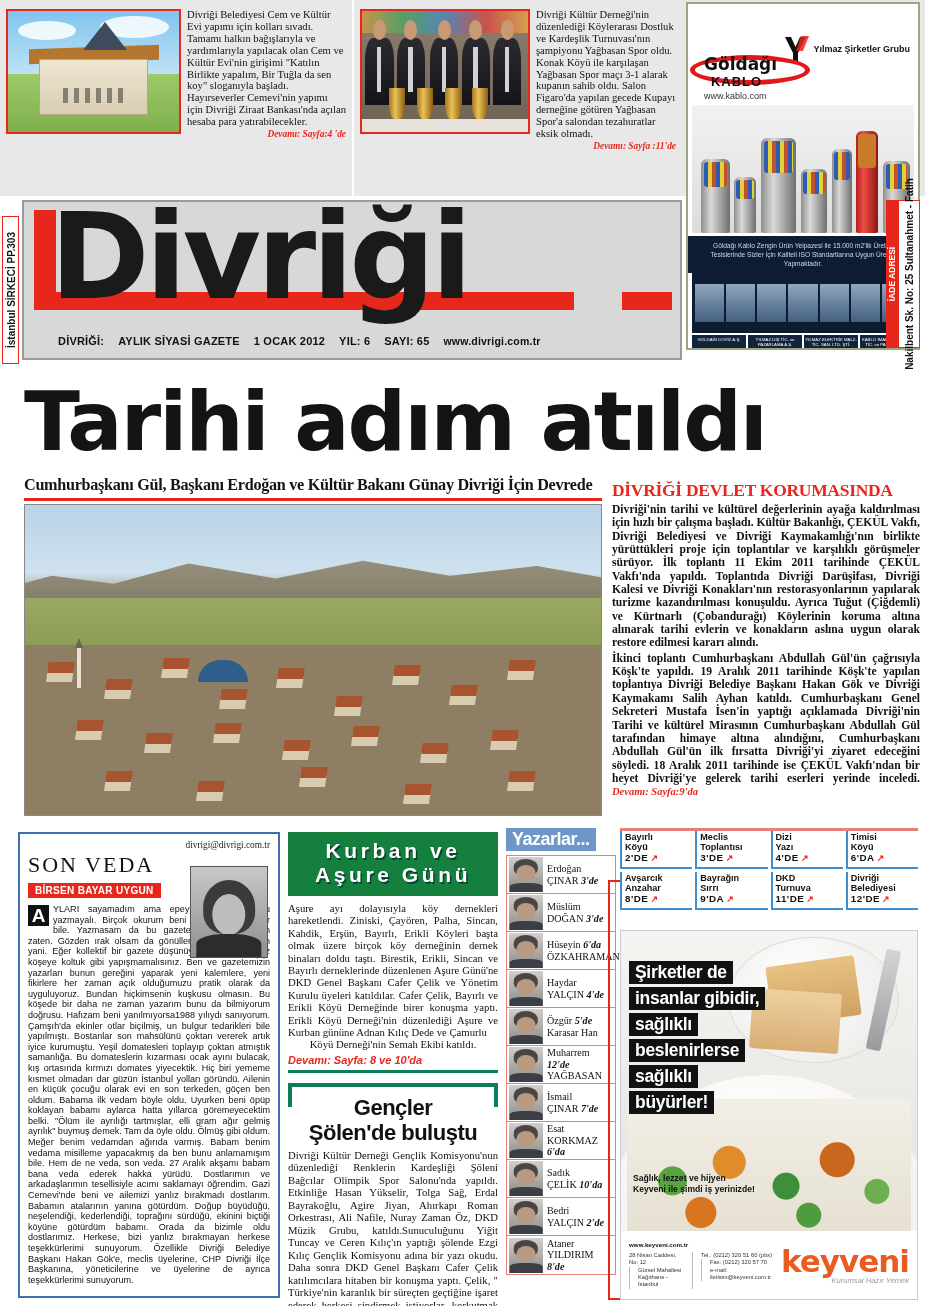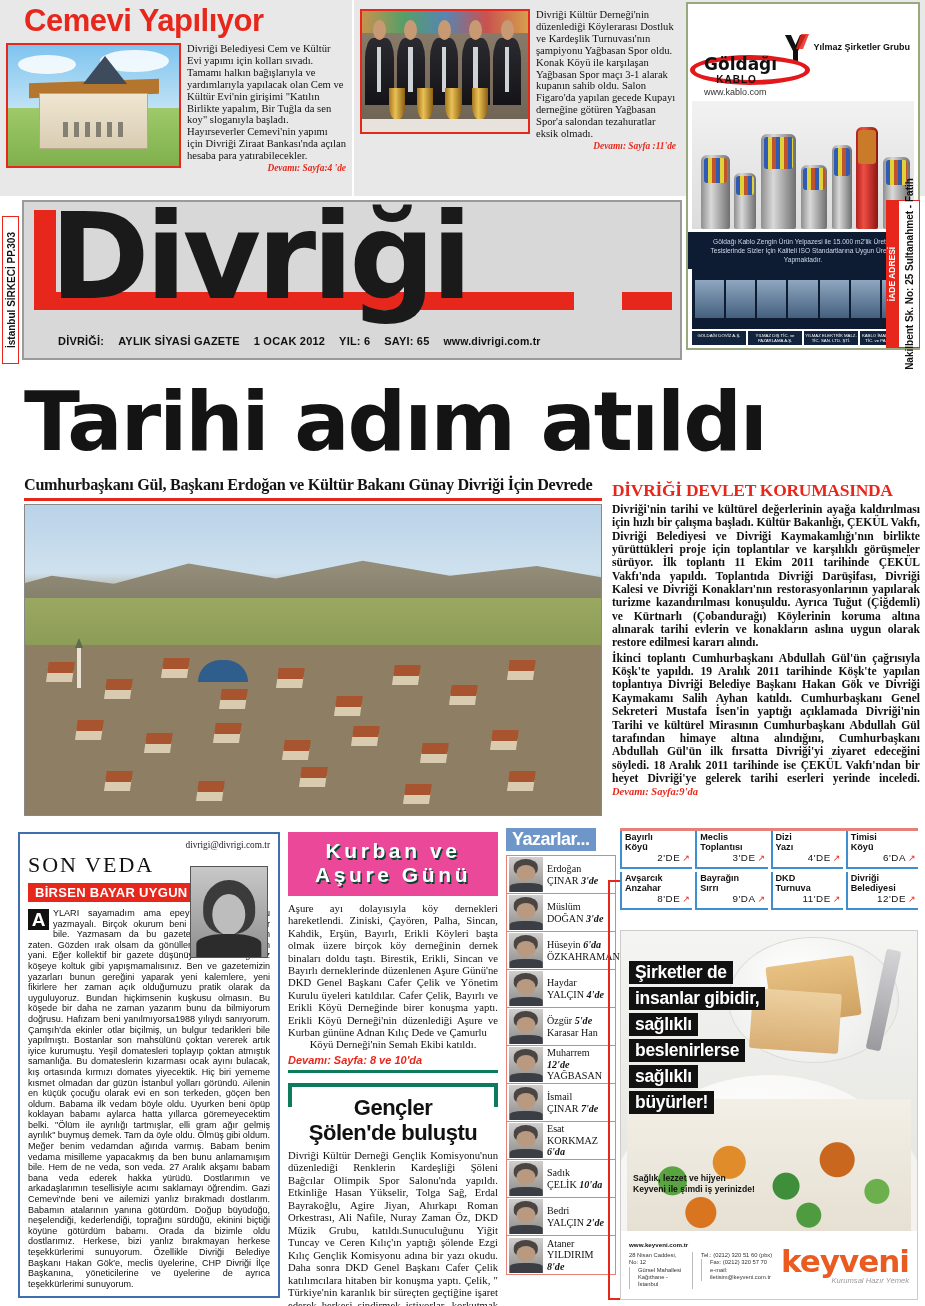--- a/index.html
+++ b/index.html
@@ -91,21 +91,21 @@
   }
   .kablo-head { display:flex; align-items:center; justify-content:space-between;
     padding:6px 8px 0 8px; }
   .kablo-logo { position:relative;margin-top:44px; }
   .kablo-logo .swoosh {
     position:absolute; left:-6px; top:1px; width:120px; height:30px;
     border:5px solid #e2181b; border-radius:50%; clip-path:inset(0 0 0 0);
   }
   .kablo-logo .gold { font-size:17px; font-weight:bold; color:#111;
     position:relative; z-index:2; padding-left:8px; font-family:"DejaVu Sans",sans-serif;}
-  .kablo-logo .kbl { font-size:10px; font-weight:bold; color:#111; letter-spacing:1px;
+  .kablo-logo .kbl { font-size:13px; font-weight:bold; color:#111; letter-spacing:1px;
     text-align:center; position:relative; z-index:2;}
   .yilmaz { display:flex; align-items:center; gap:3px; }
   .yilmaz .ybox { color:#111; font-size:9px; line-height:9.5px; font-weight:bold; }
   .kablo-url { font-size:9px; color:#333; padding-left:16px; margin-top:2px;}
   .kablo-cables { height:128px; margin:4px 4px 0 4px; position:relative;
     background:linear-gradient(#f2f2f2,#dcdcdc); overflow:hidden;}
   .cable { position:absolute; bottom:0; border-radius:6px 6px 2px 2px;
     background:linear-gradient(90deg,#8e8e8e,#d9d9d9 35%,#6f6f6f); }
   .cable .core { position:absolute; top:3px; left:10%; right:10%; height:34%;
     background:repeating-linear-gradient(90deg,#2f5bb5 0 4px,#e0d33a 4px 8px,#c0532a 8px 12px);
@@ -208,39 +208,39 @@
 
   
   
   .col-sonveda {
     position:absolute; left:18px; top:832px; width:262px; height:466px;
     border:2px solid #3f6fb0; background:#fff; padding:6px 8px;
   }
   .sv-email { text-align:right; font-size:9.3px; color:#222; font-family:"Liberation Serif",serif;}
   .sv-head { font-size:22px; font-family:"Liberation Serif", serif; letter-spacing:2px;
     color:#111; margin-top:2px; }
-  .sv-badge { display:inline-block; background:#e8271c; color:#fff; font-size:13px;
+  .sv-badge { display:inline-block; background:#e8271c; color:#fff; font-size:10px;
     font-weight:bold; padding:2px 7px; margin-top:5px; letter-spacing:.3px;}
   .sv-photo { position:absolute; right:10px; top:32px; width:78px; height:92px;
     border:1px solid #555; background:linear-gradient(#c8c8c8,#8f8f8f); overflow:hidden;}
   .sv-photo .face { position:absolute; left:50%; top:30%; transform:translateX(-50%);
     width:44%; height:46%; background:#bdbdbd; border-radius:50%;}
   .sv-photo .hair { position:absolute; left:50%; top:14%; transform:translateX(-50%);
     width:68%; height:60%; background:#3b3b3b; border-radius:50% 50% 40% 40%;}
   .sv-photo .body { position:absolute; left:50%; bottom:0; transform:translateX(-50%);
     width:86%; height:26%; background:#2c2c2c; border-radius:42% 42% 0 0;}
   .sv-text { font-size:9.05px; line-height:10.6px; color:#111;
     font-family:"Liberation Sans", sans-serif; text-align:justify; margin-top:6px;}
   .sv-drop { float:left; background:#111; color:#fff; font-size:19px; font-weight:bold;
     width:21px; height:21px; line-height:21px; text-align:center; margin:1px 4px 0 0;}
   .sv-lead { margin-left:0; }
 
   
   .col-kurban { position:absolute; left:288px; top:832px; width:210px; }
-  .kb-head { background:#ec4899; color:#fff; padding:7px 6px 9px 6px; text-align:center;}
+  .kb-head { background:#15803d; color:#fff; padding:7px 6px 9px 6px; text-align:center;}
   .kb-head div { font-size:21px; font-weight:bold; letter-spacing:3.6px;
     text-shadow:1.5px 1.5px 0 #064632; line-height:24px;}
   .kb-body { font-family:"Liberation Serif", serif; font-size:10.7px; line-height:12.4px;
     color:#111; text-align:justify; margin-top:6px; }
   .kb-body .last { text-align:center; display:block; }
   .kb-cont { color:#e8271c; font-weight:bold; font-style:italic; font-size:11px; margin-top:3px;}
   .kb-rule { height:3px; background:#0e7b5c; margin-top:4px;}
   .kb-corner { position:relative; margin-top:10px; border-top:4px solid #0e7b5c; }
   .kb-corner::before { content:""; position:absolute; left:0; top:0; width:4px; height:20px; background:#0e7b5c;}
   .kb-corner::after  { content:""; position:absolute; right:0; top:0; width:4px; height:20px; background:#0e7b5c;}
@@ -269,21 +269,21 @@
     color:#111; }
   .yz-name i { font-weight:bold; font-style:italic; }
 
   
   .col-right-bottom { position:absolute; left:620px; top:828px; width:298px; }
   .rb-rule { height:2.5px; background:#e8807a; }
   .idx-grid { display:grid; grid-template-columns:repeat(4,1fr); gap:3px; }
   .idx-box { border-left:2px solid #3f8fd0; border-bottom:2px solid #3f8fd0;
     padding:1px 2px 1px 3px; height:38px;}
   .idx-box .l1,.idx-box .l2 { font-size:9.1px; font-weight:bold; color:#111; line-height:10.2px;}
-  .idx-box .pg { font-size:9.8px; font-weight:normal; color:#111; letter-spacing:0.5px;text-align:right;}
+  .idx-box .pg { font-size:9.8px; font-weight:bold; color:#111; letter-spacing:0.5px;}
   .idx-box .pg .arw { color:#e8271c; font-size:9px; margin-left:2px; }
 
   .ad-keyveni { position:absolute; left:620px; top:930px; width:298px; height:370px;
     border:1px solid #ccc; overflow:hidden; background:#fff;}
   .kv-photo { position:relative; width:100%; height:300px; overflow:hidden;
     background:linear-gradient(#f4f4f2,#e2e2de);}
   .kv-plate1 { position:absolute; right:6%; top:2%; width:58%; height:42%;
     border-radius:50%; background:radial-gradient(circle at 40% 35%,#ffffff,#e7e7e4);
     border:1px solid #dcdcd8;}
   .kv-toast { position:absolute; right:20%; top:10%; width:30%; height:20%;
@@ -325,21 +325,20 @@
     border:2px solid #e8271c; border-right:none; }
 </style>
 </head>
 <body>
 
 <div class="page">
 
   <div class="teaser-strip">
 
     <div class="teaser teaser-1 t1">
-      <div class="teaser-title">Cemevi Yapılıyor</div>
       <div class="teaser-body">
         <div class="teaser-photo">
           <div class="ph-building">
             <div class="cloud" style="left:6%;top:8%;width:34%;height:16%;"></div>
             <div class="cloud" style="left:54%;top:4%;width:40%;height:18%;"></div>
             <div class="roof"></div>
             <div class="spire"></div>
             <div class="bldg">
                 <div class="wins"></div>
               </div>

